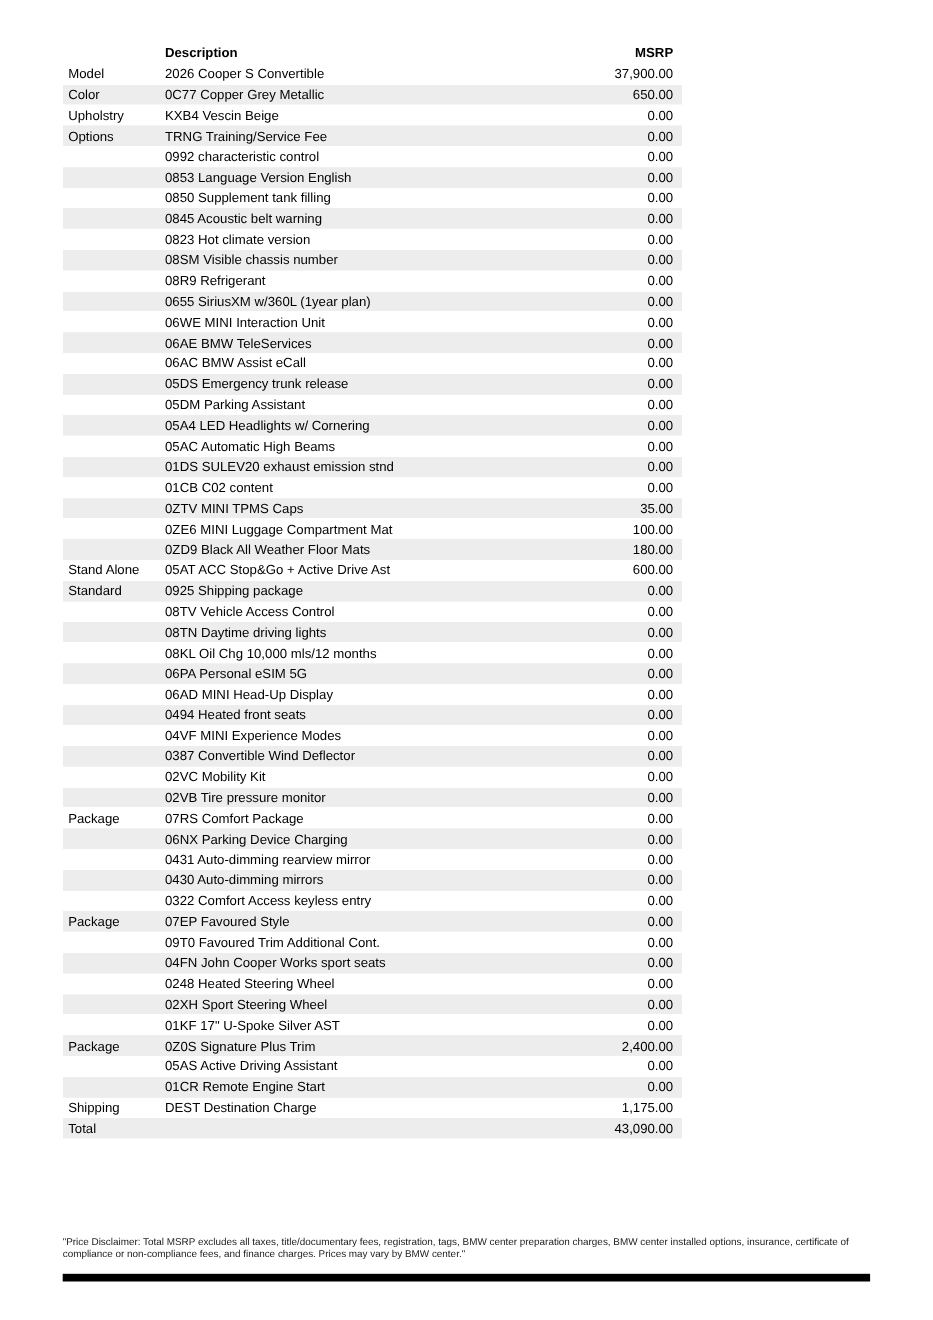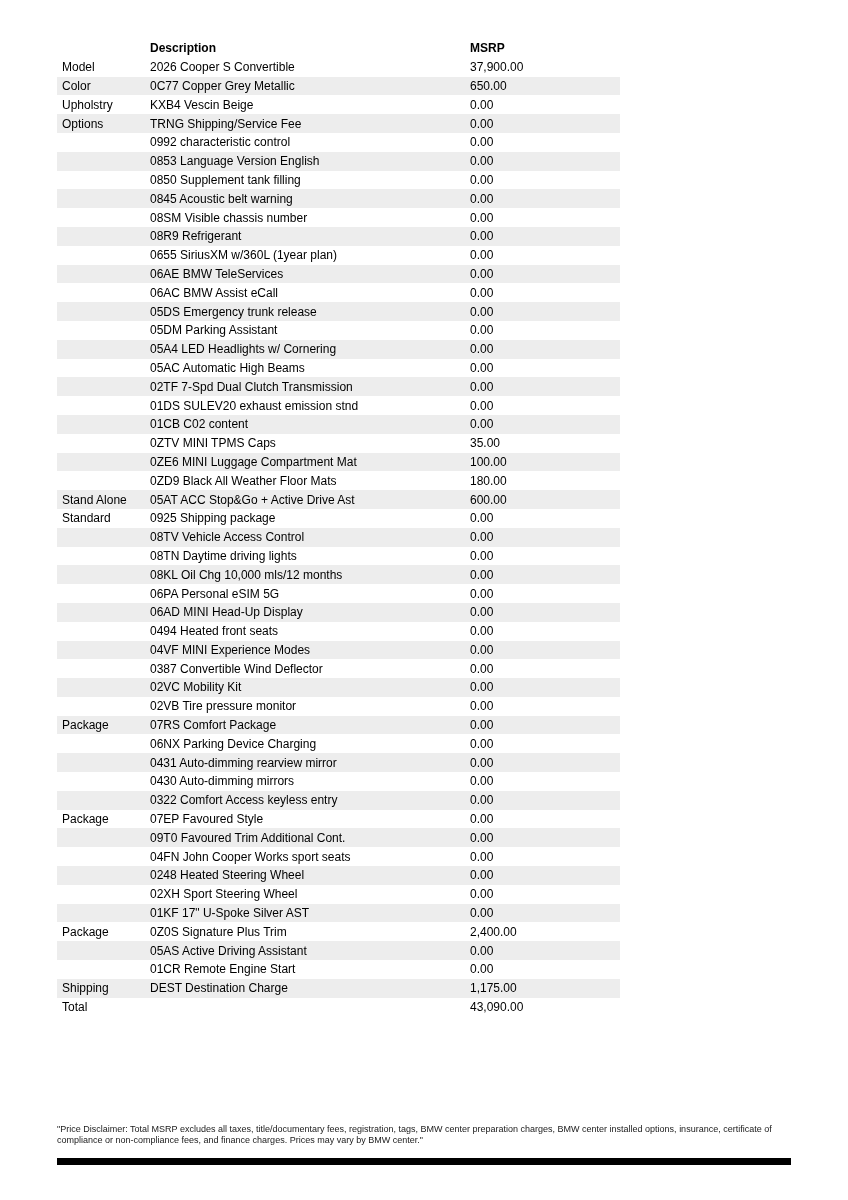--- a/index.html
+++ b/index.html
@@ -38,21 +38,21 @@
   table.pricing thead th {
     font-weight: bold;
   }
   table.pricing td:first-child,
   table.pricing th:first-child {
     padding-left: 5px;
     margin-top: 36px;
   }
   table.pricing td:last-child,
   table.pricing th:last-child {
-    text-align: left;
+    text-align: right;
     padding-right: 8px;
   }
   table.pricing tbody tr:nth-child(even) {
     background: #ededed;
   }
   .disclaimer {
     position: absolute;
     left: 57px;
     top: 1124px;
     width: 734px;
@@ -98,21 +98,21 @@
           <td>0C77 Copper Grey Metallic</td>
           <td>650.00</td>
         </tr>
         <tr>
           <td>Upholstry</td>
           <td>KXB4 Vescin Beige</td>
           <td>0.00</td>
         </tr>
         <tr>
           <td>Options</td>
-          <td>TRNG Shipping/Service Fee</td>
+          <td>TRNG Training/Service Fee</td>
           <td>0.00</td>
         </tr>
         <tr>
           <td></td>
           <td>0992 characteristic control</td>
           <td>0.00</td>
         </tr>
         <tr>
           <td></td>
           <td>0853 Language Version English</td>
@@ -123,35 +123,45 @@
           <td>0850 Supplement tank filling</td>
           <td>0.00</td>
         </tr>
         <tr>
           <td></td>
           <td>0845 Acoustic belt warning</td>
           <td>0.00</td>
         </tr>
         <tr>
           <td></td>
+          <td>0823 Hot climate version</td>
+          <td>0.00</td>
+        </tr>
+        <tr>
+          <td></td>
           <td>08SM Visible chassis number</td>
           <td>0.00</td>
         </tr>
         <tr>
           <td></td>
           <td>08R9 Refrigerant</td>
           <td>0.00</td>
         </tr>
         <tr>
           <td></td>
           <td>0655 SiriusXM w/360L (1year plan)</td>
           <td>0.00</td>
         </tr>
         <tr>
           <td></td>
+          <td>06WE MINI Interaction Unit</td>
+          <td>0.00</td>
+        </tr>
+        <tr>
+          <td></td>
           <td>06AE BMW TeleServices</td>
           <td>0.00</td>
         </tr>
         <tr>
           <td></td>
           <td>06AC BMW Assist eCall</td>
           <td>0.00</td>
         </tr>
         <tr>
           <td></td>
@@ -164,25 +174,20 @@
           <td>0.00</td>
         </tr>
         <tr>
           <td></td>
           <td>05A4 LED Headlights w/ Cornering</td>
           <td>0.00</td>
         </tr>
         <tr>
           <td></td>
           <td>05AC Automatic High Beams</td>
-          <td>0.00</td>
-        </tr>
-        <tr>
-          <td></td>
-          <td>02TF 7-Spd Dual Clutch Transmission</td>
           <td>0.00</td>
         </tr>
         <tr>
           <td></td>
           <td>01DS SULEV20 exhaust emission stnd</td>
           <td>0.00</td>
         </tr>
         <tr>
           <td></td>
           <td>01CB C02 content</td>

